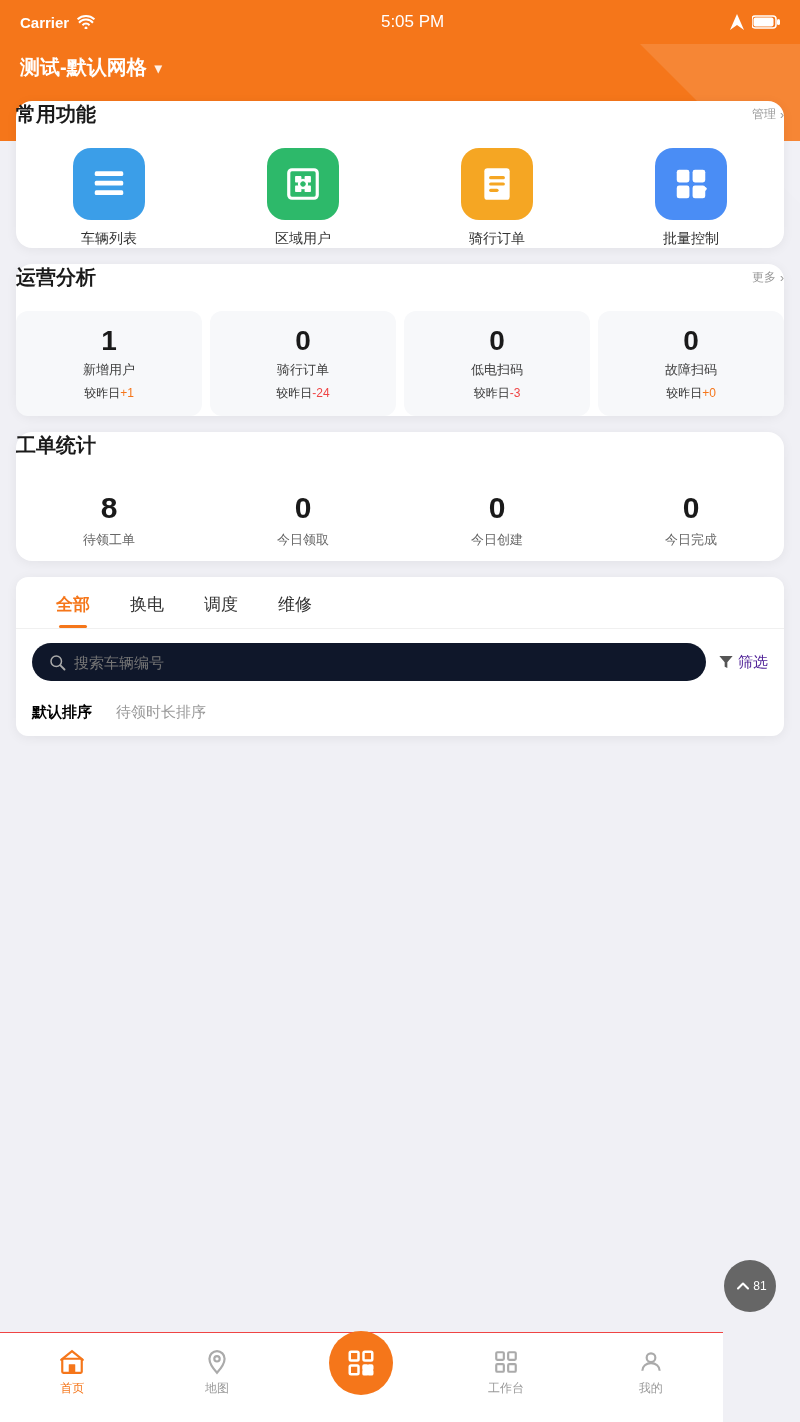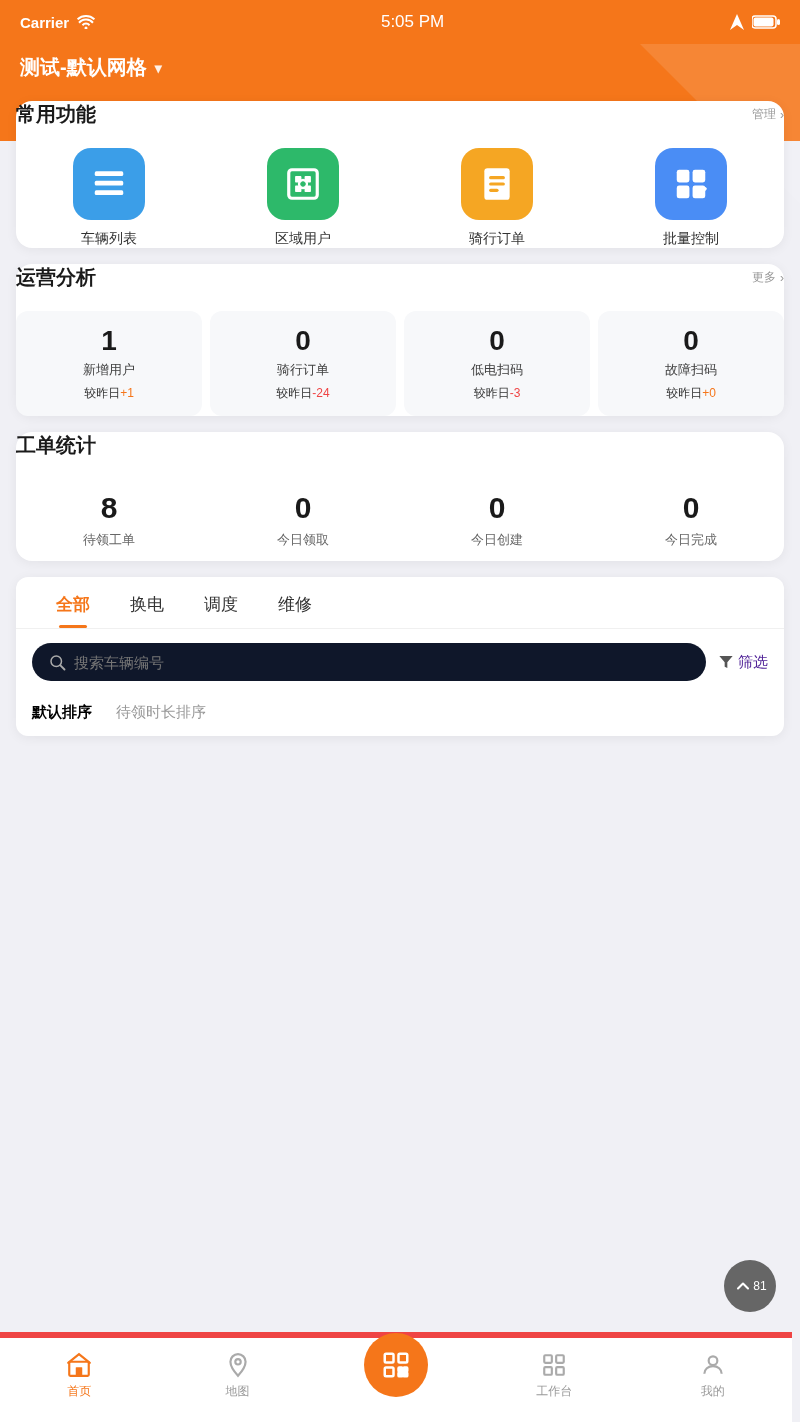--- a/index.html
+++ b/index.html
@@ -288,24 +288,24 @@
       color: white;
       font-size: 12px;
       line-height: 1;
     }
 
     
     .bottom-nav {
       position: fixed;
       bottom: 0;
       left: 0;
-      width: 792px;
+      width: 723px;
       height: 90px;
       background: white;
-      border-top: 6px solid #ef4444;
+      border-top: 1px solid #ef4444;
       display: flex;
       align-items: center;
       justify-content: space-around;
       padding-bottom: 10px;
     }
     .nav-item {
       display: flex;
       flex-direction: column;
       align-items: center;
       gap: 4px;

